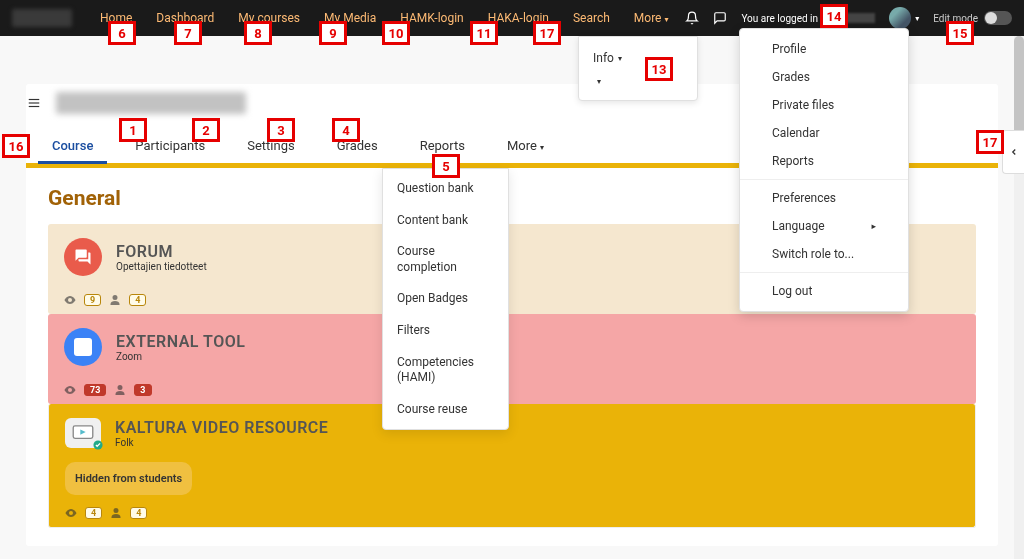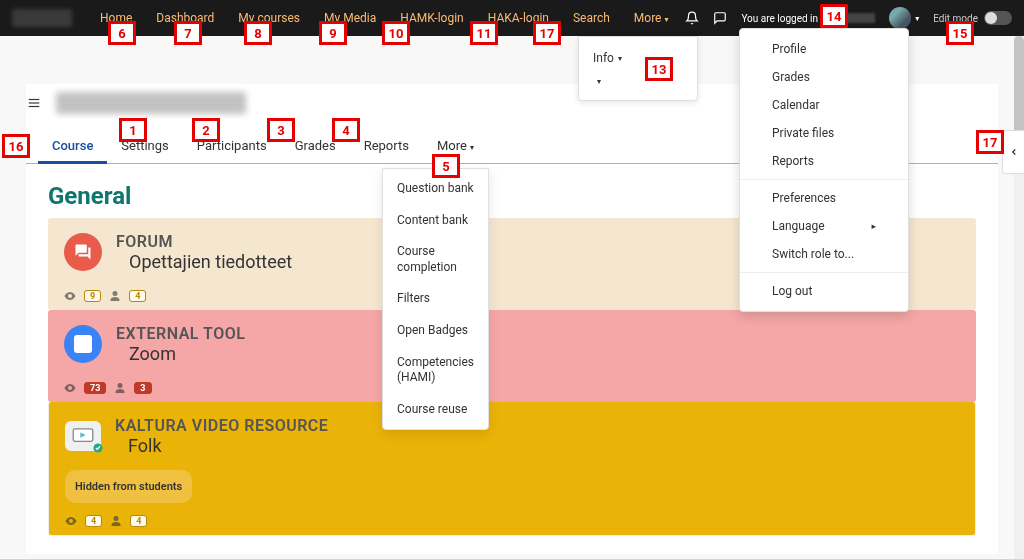--- a/index.html
+++ b/index.html
@@ -33,40 +33,40 @@
 .user-dd .uitem { padding: 7px 32px; font-size: 12px; color: #333; cursor: pointer; display: flex; justify-content: space-between; align-items: center; }
 .user-dd hr { border: none; border-top: 1px solid #eee; margin: 4px 0; }
 .user-dd .arrow { font-size: 9px; color: #333; }
 
 
 .page { margin: 48px 26px 0 26px; background: #fff; border-radius: 3px; }
 .course-title-row { display: flex; align-items: center; padding: 8px 12px 14px 0; }
 .ham-icon { width: 16px; height: 14px; margin-right: 14px; }
 .course-title-blur { width: 190px; height: 22px; background: #c2c2c2; filter: blur(3px); border-radius: 2px; }
 
-.tabs { display: flex; border-bottom: 1px solid #eab308; padding: 0 12px; gap: 0; font-size: 13px; }
+.tabs { display: flex; border-bottom: 5px solid #eab308; padding: 0 12px; gap: 14px; font-size: 13px; }
 .tabs .tab { padding: 10px 14px; color: #333; cursor: pointer; position: relative; }
 .tabs .tab.active { color: #1b4ea0; font-weight: 500; }
 .tabs .tab.active::after { content: ''; position: absolute; bottom: -1px; left: 0; right: 0; height: 3px; background: #1b4ea0; }
 .tabs .tab .chev { font-size: 8px; margin-left: 3px; }
 
 
-.cmore-dd { position: absolute; top: 168px; left: 382px; background: #fff; border: 1px solid #e0e0e0; border-radius: 0 0 4px 4px; box-shadow: 0 4px 12px rgba(0,0,0,0.1); width: 107px; z-index: 150; padding: 4px 0; }
+.cmore-dd { position: absolute; top: 168px; left: 382px; background: #fff; border: 1px solid #e0e0e0; border-radius: 0 0 4px 4px; box-shadow: 0 4px 12px rgba(0,0,0,0.1); width: 127px; z-index: 150; padding: 4px 0; }
 .cmore-dd .citem { padding: 8px 14px; font-size: 12px; color: #333; cursor: pointer; line-height: 1.3; }
 
 
 .content { padding: 18px 22px; }
-.section-title { font-size: 24px; font-weight: 700; color: #0f766e; margin-bottom: 8px; }
+.section-title { font-size: 21px; font-weight: 700; color: #a16207; margin-bottom: 14px; }
 
 .activity { border-radius: 3px; margin-bottom: 0; }
 .act-main { display: flex; align-items: center; padding: 14px 16px; gap: 14px; }
 .act-icon { width: 38px; height: 38px; border-radius: 50%; display: flex; align-items: center; justify-content: center; flex-shrink: 0; }
 .act-text { display: flex; flex-direction: column; }
 .act-type { font-size: 16px; letter-spacing: 0.5px; color: #555; font-weight: 600; }
-.act-title { font-size: 18px; color: #333; margin-left: 13px; }
+.act-title { font-size: 10px; color: #333; }
 .act-stats { display: flex; align-items: center; gap: 8px; padding: 4px 16px 8px; font-size: 10px; }
 .stat-eye, .stat-user { width: 12px; height: 12px; opacity: 0.6; }
 .badge { background: #fff; border: 1px solid rgba(0,0,0,.15); border-radius: 3px; padding: 0 5px; font-size: 9px; font-weight: 700; }
 
 .forum-block { background: #f5e7cf; }
 .forum-block .act-icon { background: #e95b4b; }
 .forum-block .badge { color: #b8860b; border-color: #b8860b; background: #fffbe8; }
 
 .zoom-block { background: #f5a6a6; }
 .zoom-block .act-icon { background: #3b82f6; }
@@ -130,22 +130,22 @@
       <span class="chev">▾</span>
     </div>
   <div class="item">
       <span class="chev">▾</span>
     </div>
 </div>
 
 <div class="user-dd">
   <div class="uitem">Profile</div>
   <div class="uitem">Grades</div>
+  <div class="uitem">Private files</div>
   <div class="uitem">Calendar</div>
-  <div class="uitem">Private files</div>
   <div class="uitem">Reports</div>
   <hr>
   <div class="uitem">Preferences</div>
   <div class="uitem">
       <span>Language</span>
       <span class="arrow">▸</span>
     </div>
   <div class="uitem">Switch role to...</div>
   <hr>
   <div class="uitem">Log out</div>
@@ -156,33 +156,33 @@
     <svg class="ham-icon" viewBox="0 0 24 24" stroke="#333" stroke-width="2">
         <line x1="3" y1="6" x2="21" y2="6"></line>
         <line x1="3" y1="12" x2="21" y2="12"></line>
         <line x1="3" y1="18" x2="21" y2="18"></line>
       </svg>
     <div class="course-title-blur"></div>
   </div>
 
   <div class="tabs">
     <div class="tab active">Course</div>
+    <div class="tab">Participants</div>
     <div class="tab">Settings</div>
-    <div class="tab">Participants</div>
     <div class="tab">Grades</div>
     <div class="tab">Reports</div>
     <div class="tab"><span>More</span><span class="chev">▾</span></div>
   </div>
 
   <div class="cmore-dd">
     <div class="citem">Question bank</div>
     <div class="citem">Content bank</div>
     <div class="citem">Course completion</div>
+    <div class="citem">Open Badges</div>
     <div class="citem">Filters</div>
-    <div class="citem">Open Badges</div>
     <div class="citem">Competencies (HAMI)</div>
     <div class="citem">Course reuse</div>
   </div>
 
   <div class="content">
     <div class="section-title">General</div>
 
     <div class="activity forum-block">
       <div class="act-main">
         <div class="act-icon">

